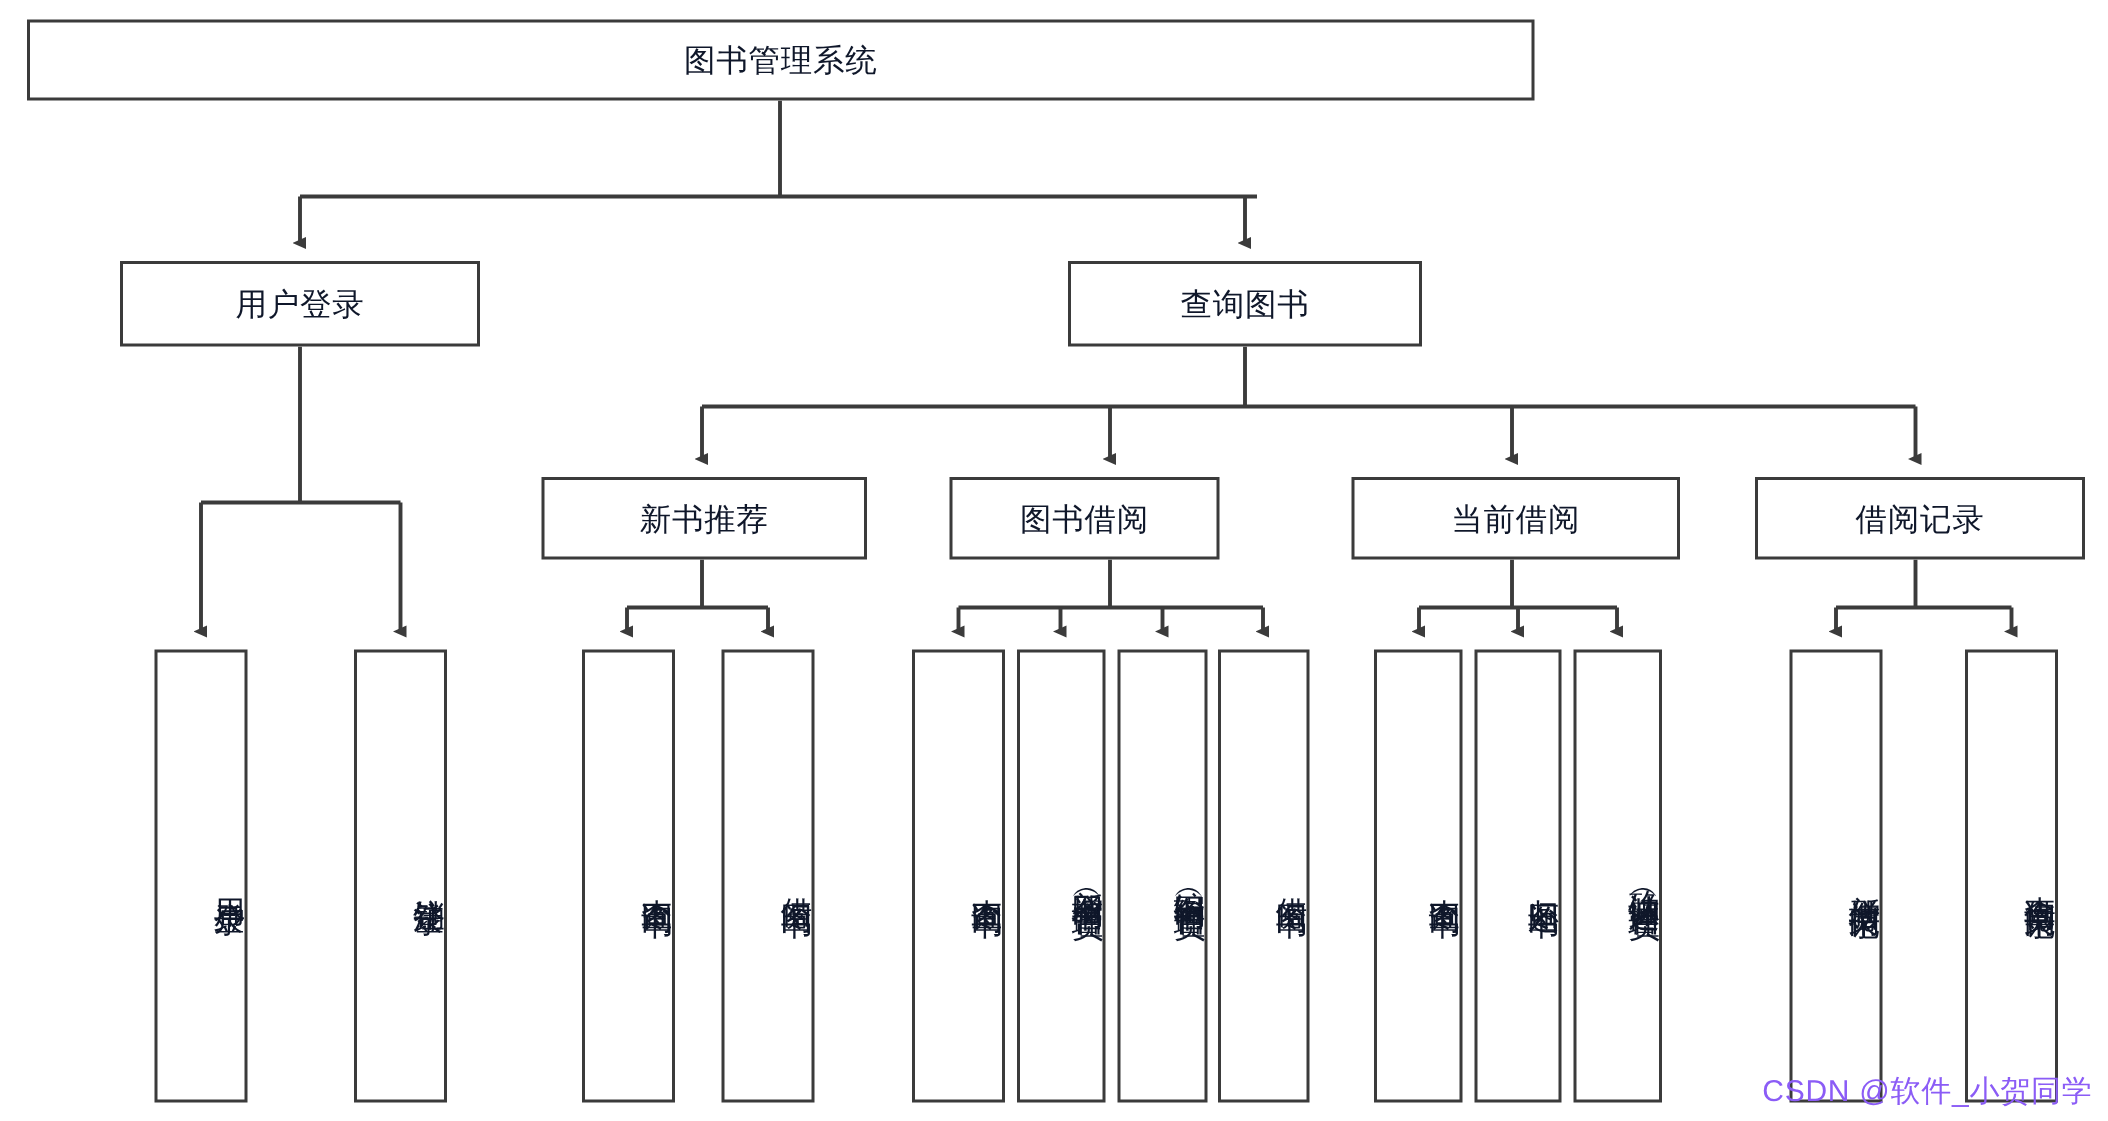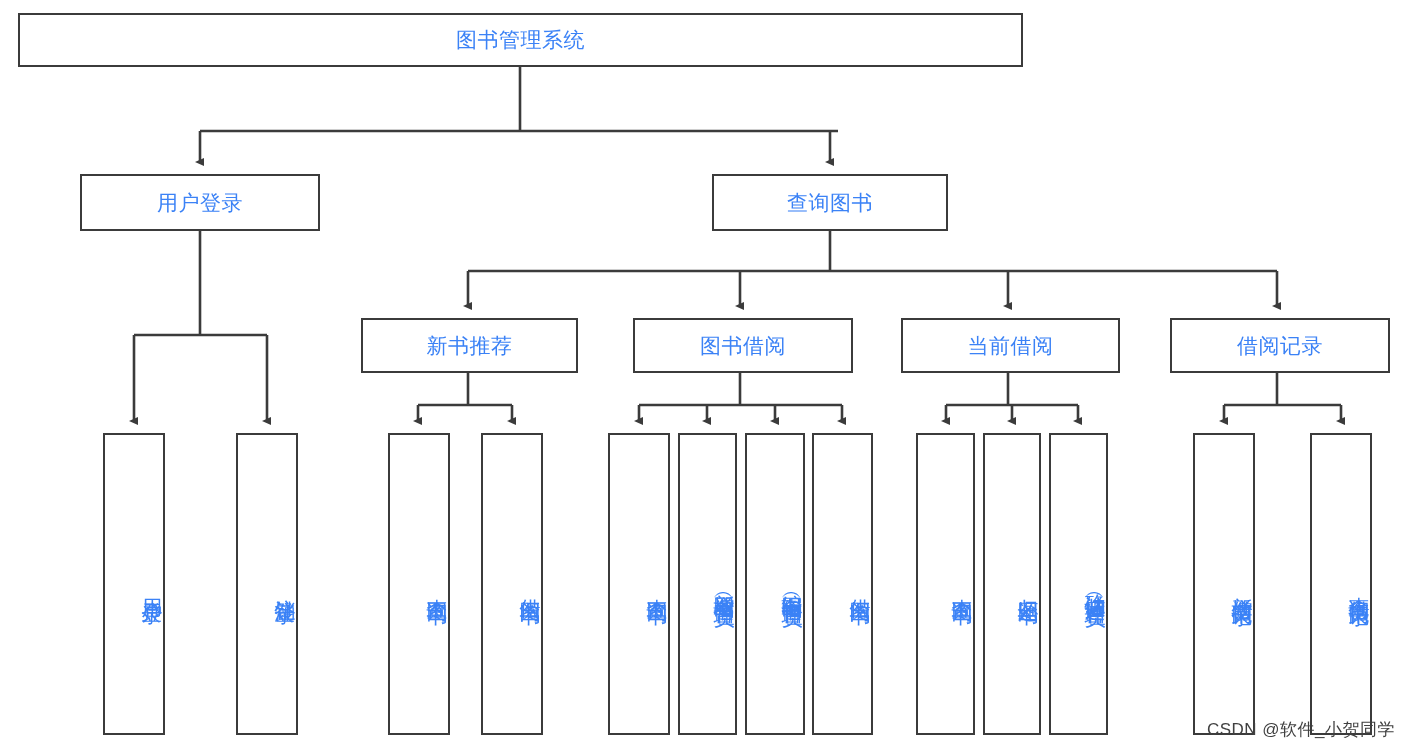--- a/index.html
+++ b/index.html
@@ -26,21 +26,21 @@
     pointer-events: none;
   }
   .node {
     position: absolute;
     box-sizing: border-box;
     background: #ffffff;
     border: 2px solid #3b3b3b;
     display: flex;
     align-items: center;
     justify-content: center;
-    color: #3b82f6;
+    color: #0f172a;
   }
   .node.horiz {
     font-size: 21px;
     letter-spacing: 0.5px;
   }
   .node.vert {
     writing-mode: vertical-rl;
     text-orientation: upright;
     font-size: 21px;
     letter-spacing: 2px;
@@ -53,22 +53,22 @@
     writing-mode: vertical-rl;
     text-orientation: upright;
     display: block;
     white-space: nowrap;
   }
   .node-root { font-size: 22px; }
   .watermark {
     position: absolute;
     right: 10px;
     bottom: 6px;
-    font-size: 17px;
-    color: #404040;
+    font-size: 20px;
+    color: #8b5cf6;
     letter-spacing: 0.5px;
     white-space: nowrap;
   }
 </style>
 </head>
 <body>
 
 <div id="canvas">
 
   <svg id="edges" viewBox="0 0 1405 747" xmlns="http://www.w3.org/2000/svg">
@@ -130,21 +130,21 @@
   <div class="node horiz" style="left:80px; top:174px; width:240px; height:57px;">
     <span>用户登录</span>
   </div>
   <div class="node horiz" style="left:712px; top:174px; width:236px; height:57px;">
     <span>查询图书</span>
   </div>
 
   <div class="node horiz" style="left:361px; top:318px; width:217px; height:55px;font-family:Liberation Mono, monospace;">
     <span>新书推荐</span>
   </div>
-  <div class="node horiz" style="left:633px; top:318px; width:220px; height:55px;">
+  <div class="node horiz" style="left:633px; top:318px; width:180px; height:55px;">
     <span>图书借阅</span>
   </div>
   <div class="node horiz" style="left:901px; top:318px; width:219px; height:55px;">
     <span>当前借阅</span>
   </div>
   <div class="node horiz" style="left:1170px; top:318px; width:220px; height:55px;">
     <span>借阅记录</span>
   </div>
 
   <div class="node vert" style="left:103px; top:433px; width:62px; height:302px;">

